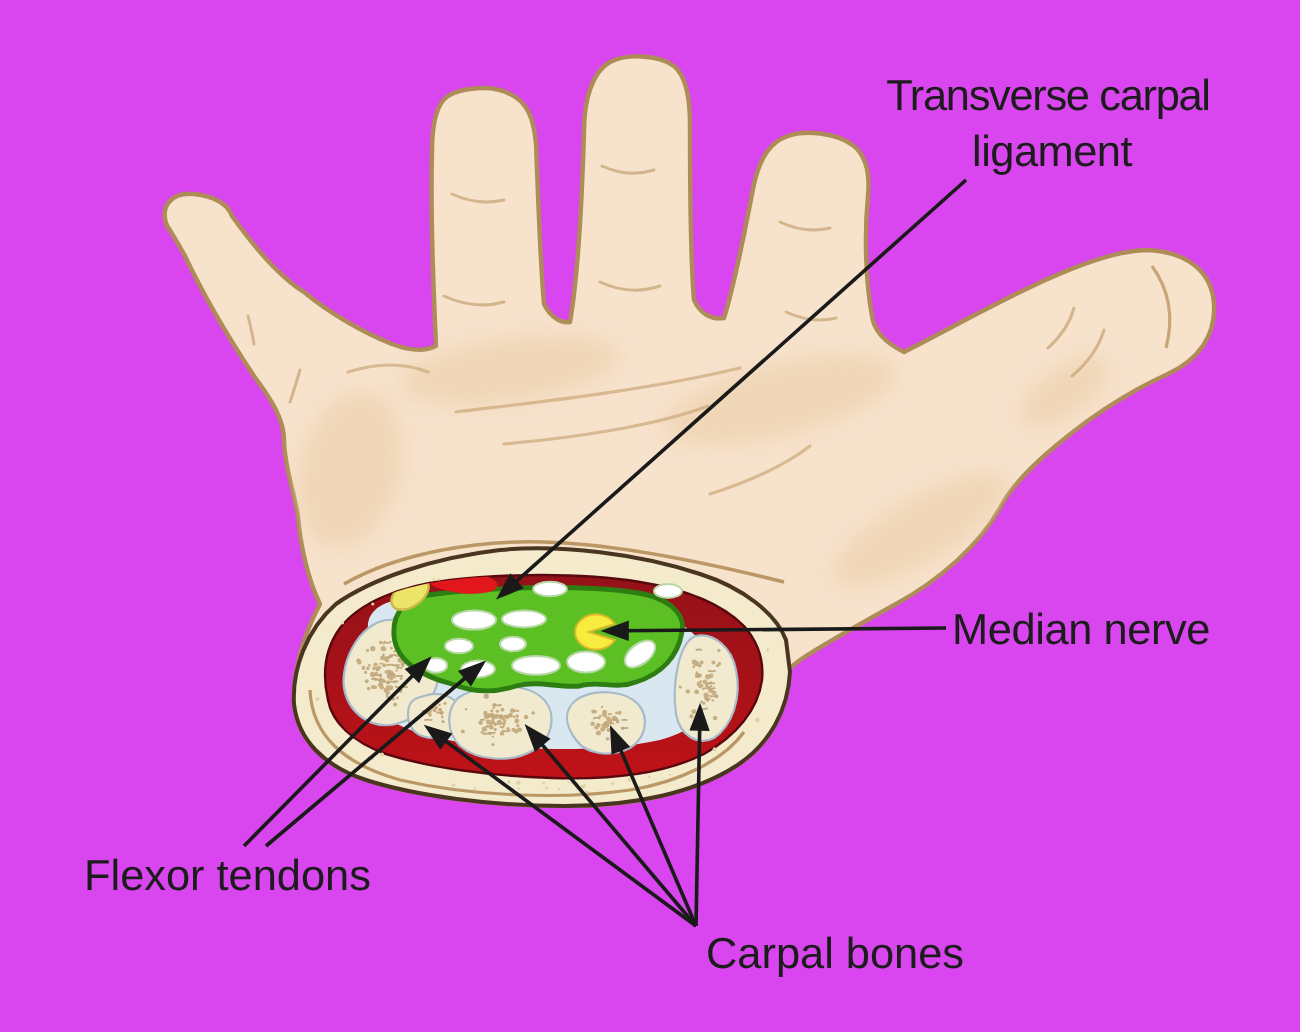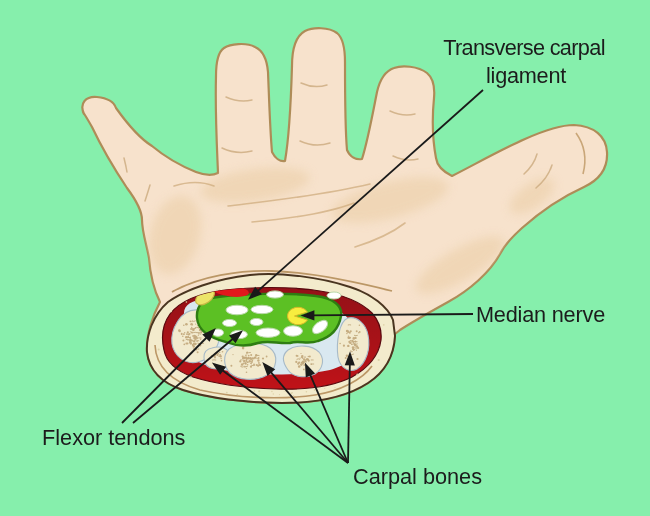--- a/index.html
+++ b/index.html
@@ -1,16 +1,16 @@
 <!DOCTYPE html>
 <html><head>
 <meta charset="utf-8">
 <style>
 html,body{margin:0;padding:0;background:#ffffff;}
-#stage{position:relative;width:650px;height:516px;background:#86efac;overflow:hidden;}
+#stage{position:relative;width:650px;height:516px;background:#d946ef;overflow:hidden;}
 svg{display:block;}
 .lbl{font-family:"Liberation Sans",sans-serif;fill:#1c1c1c;}
 </style>
 </head>
 <body>
 <div id="stage">
 <svg width="650" height="516" viewBox="0 0 650 516">
 
   <path id="hand" d="
     M 84,114

